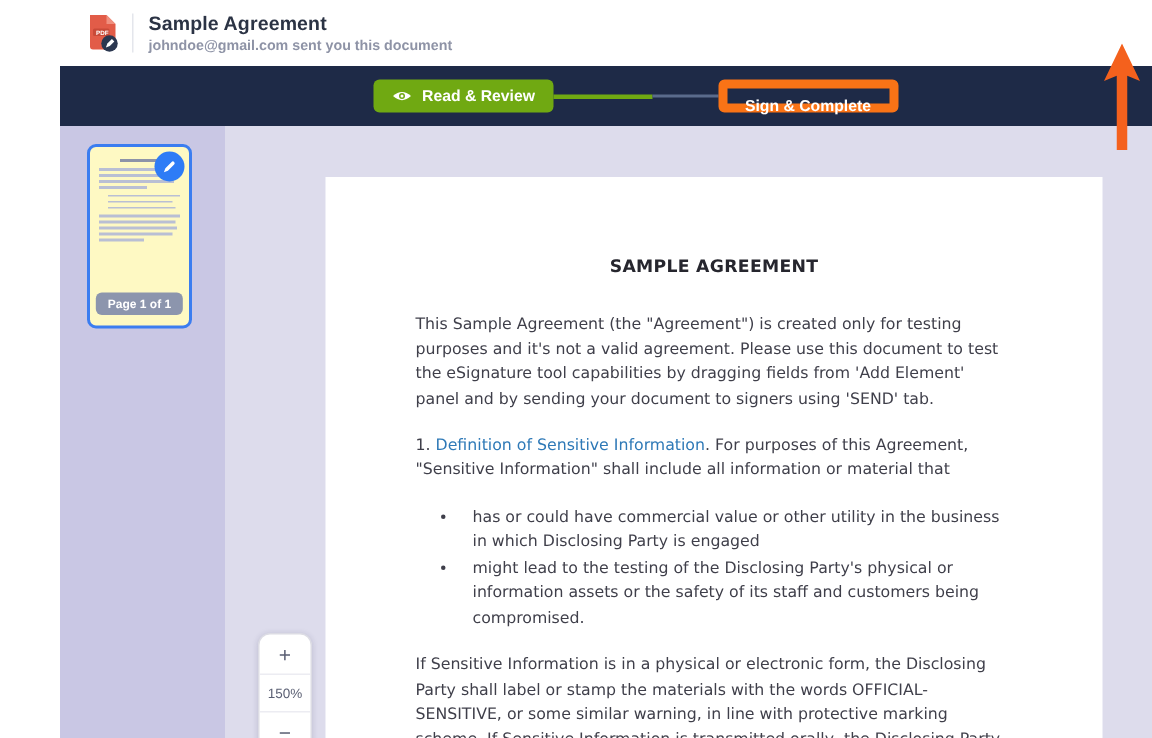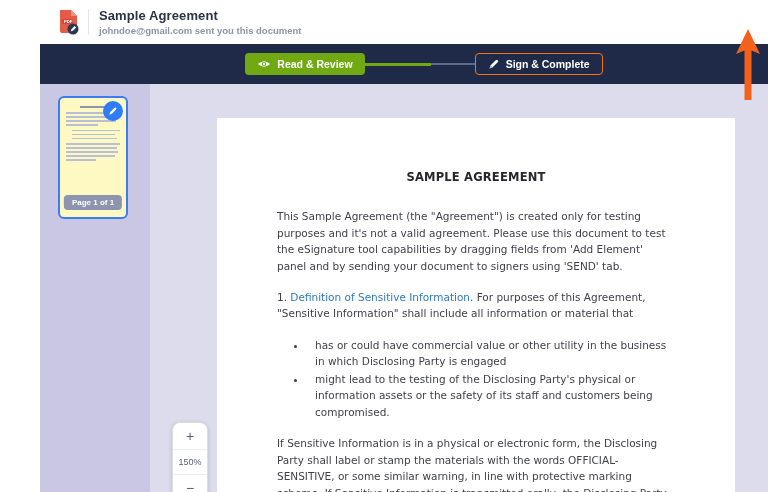--- a/index.html
+++ b/index.html
@@ -19,21 +19,21 @@
          padding:0 13px; background:#fff; cursor:pointer; font-family:"Liberation Sans", sans-serif; }
   .btn-decline { border:1px solid #eda18c; color:#e2654a; }
   .btn-assign { border:1px solid #c9cdd8; color:#2e3a54; font-weight:bold; }
 
   
   .navbar { height:40px; background:#1e2a47; display:flex; align-items:center; justify-content:center; }
   .steps { display:flex; align-items:center; }
   .step { height:22px; display:inline-flex; align-items:center; gap:6px; padding:0 12px;
           border-radius:4px; font-size:10.5px; font-weight:bold; color:#ffffff; cursor:pointer; }
   .step-active { background:#70a912; }
-  .step-pending { background:transparent; border:1px solid #f97316; }
+  .step-pending { background:transparent; border:6px solid #f97316;flex-direction:column; }
   .connector-green { width:66px; height:3px; background:#70a912; }
   .connector-slate { width:44px; height:2px; background:#5a6b8c; }
   .step-badge { width:13px; height:13px; border-radius:50%; background:#1e2a47; color:#fff;
                 font-size:8.5px; display:inline-flex; align-items:center; justify-content:center; }
 
   
   .content { display:flex; height:422px; }
   .sidebar { width:110px; background:#c9c7e4; position:relative; flex:0 0 auto; }
   .thumb { position:absolute; left:18px; top:12px; width:70px; height:123px; background:#fef9c3;
            border:2px solid #3b7df0; border-radius:6px; padding:8px 6px; cursor:pointer; }

